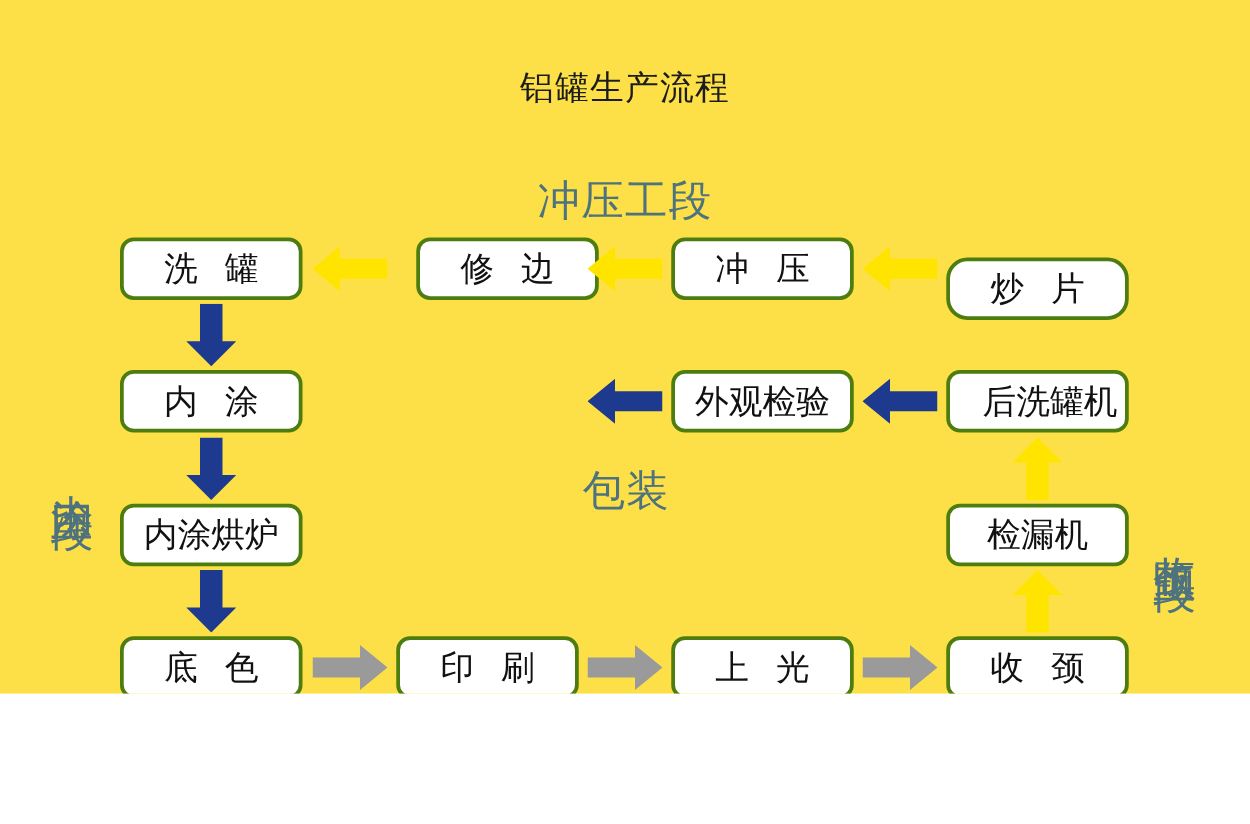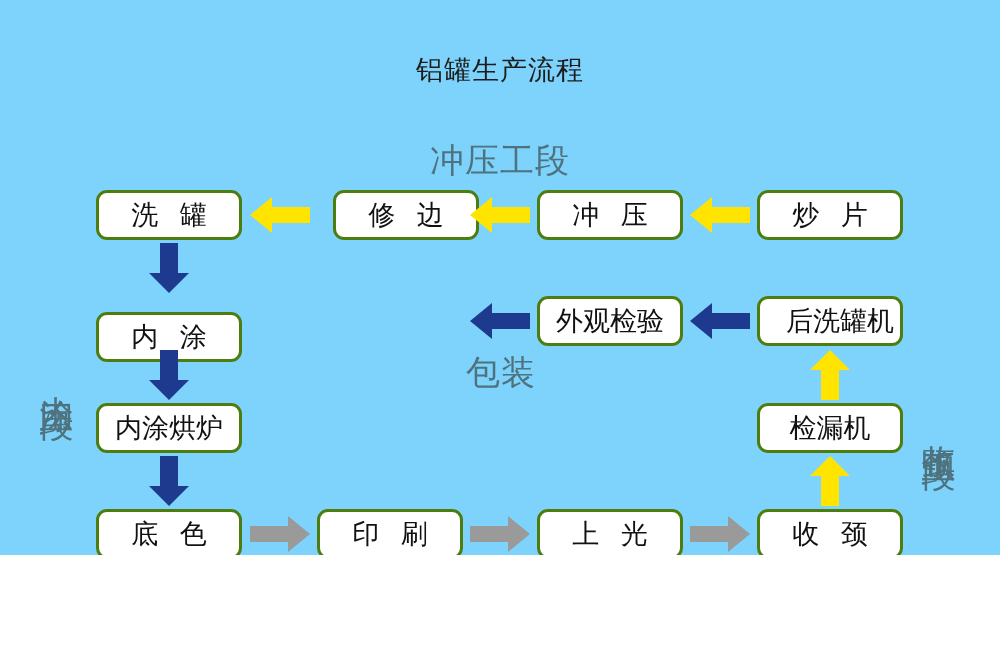--- a/index.html
+++ b/index.html
@@ -1,19 +1,19 @@
 <!DOCTYPE html>
 <html><head>
 <meta charset="utf-8">
 <style>
   html,body{margin:0;padding:0;background:#fff;}
   #canvas{
     position:relative;
     width:1000px;height:555px;
-    background:#7dd3fc;
+    background:#fde047;
     font-family:"Liberation Sans","DejaVu Sans",sans-serif;
     overflow:hidden;
   }
   .title{
     position:absolute;
     top:52px;left:0;width:1000px;
     text-align:center;
     font-size:27px;
     color:#1c1c1c;
     letter-spacing:1px;
@@ -46,30 +46,30 @@
   .arrow{position:absolute;display:block;}
 </style>
 </head>
 <body>
 
 <div id="canvas">
 
   <div class="title">铝罐生产流程</div>
 
   <div class="stage-label" style="left:430px;top:138px;width:140px;">冲压工段</div>
-  <div class="stage-label" style="left:446px;top:350px;width:110px;">包装</div>
+  <div class="stage-label" style="left:446px;top:370px;width:110px;">包装</div>
   <div class="stage-label vertical" style="left:34px;top:312px;height:130px;">内涂工段</div>
   <div class="stage-label vertical" style="left:916px;top:362px;height:130px;">收颈工段</div>
 
   <div class="box" style="left:96px;top:190px;">洗 罐</div>
   <div class="box" style="left:317px;top:190px;margin-left:16px;">修 边</div>
   <div class="box" style="left:537px;top:190px;">冲 压</div>
-  <div class="box" style="left:757px;top:190px;">炒 片</div>
+  <div class="box" style="left:757px;top:206px;border-radius:17px;">炒 片</div>
 
-  <div class="box" style="left:96px;top:312px;">内 涂</div>
+  <div class="box" style="left:96px;top:296px;">内 涂</div>
   <div class="box" style="left:537px;top:296px;">外观检验</div>
   <div class="box" style="left:757px;top:296px;padding-left:20px;">后洗罐机</div>
 
   <div class="box" style="left:96px;top:403px;">内涂烘炉</div>
   <div class="box" style="left:757px;top:403px;">检漏机</div>
 
   <div class="box" style="left:96px;top:509px;">底 色</div>
   <div class="box" style="left:317px;top:509px;">印 刷</div>
   <div class="box" style="left:537px;top:509px;">上 光</div>
   <div class="box" style="left:757px;top:509px;">收 颈</div>

